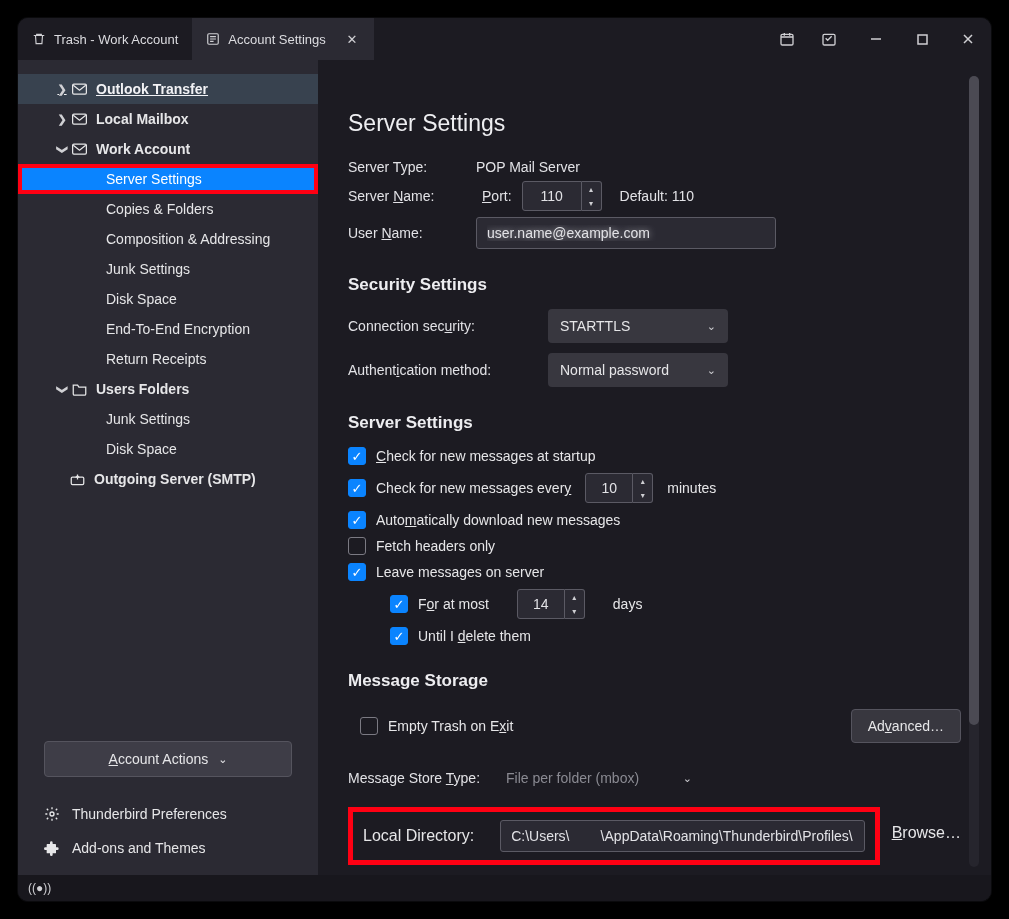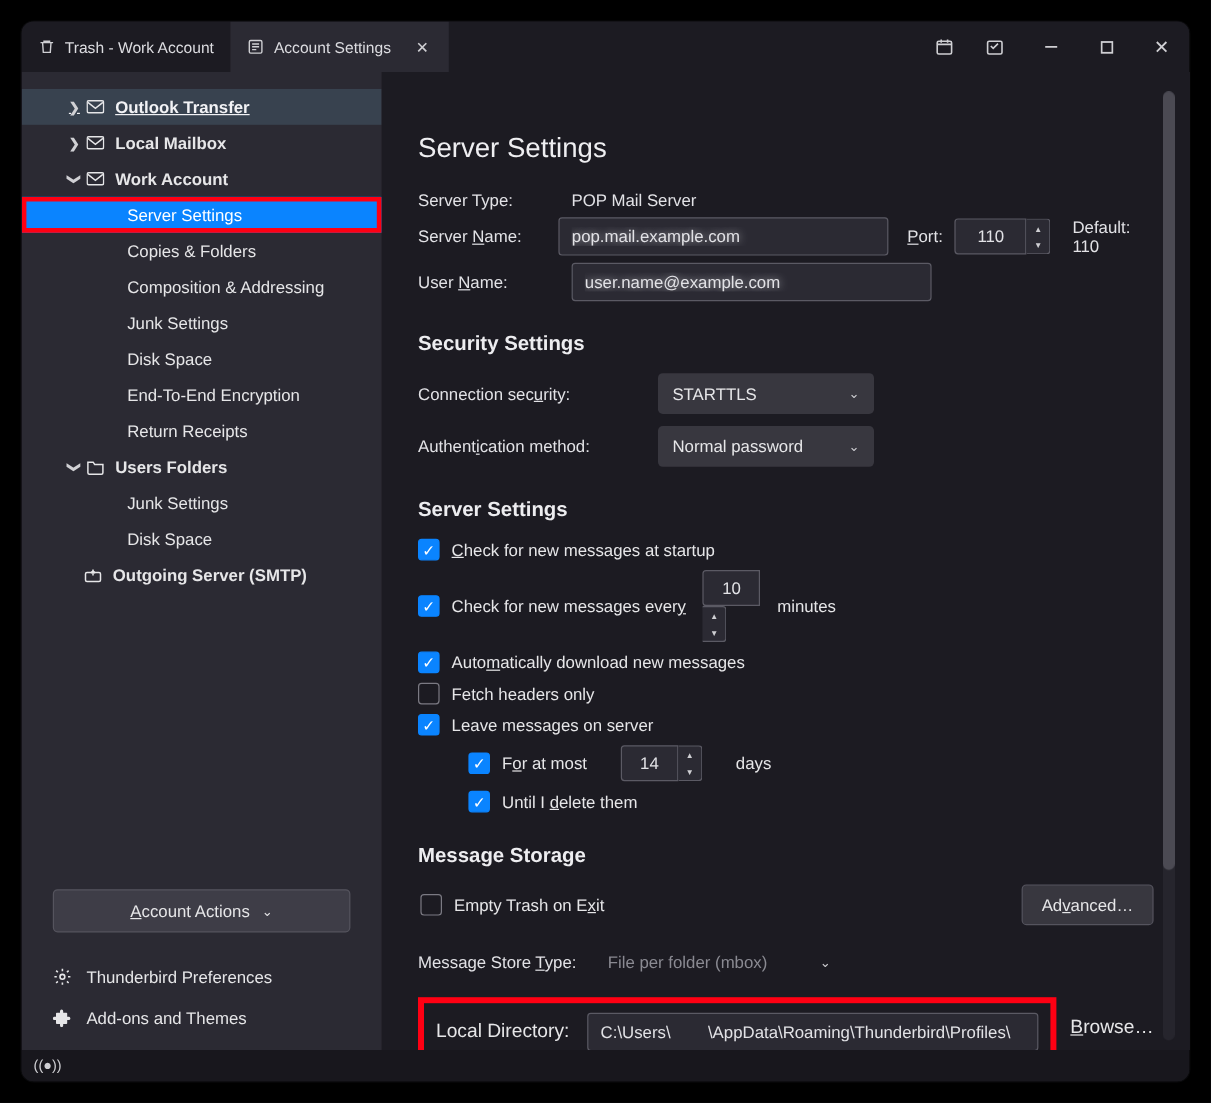--- a/index.html
+++ b/index.html
@@ -41,21 +41,21 @@
 .spinner div{flex:1;display:flex;align-items:center;justify-content:center;font-size:8px;color:#cfcfd3;cursor:pointer;}
 .sel{height:34px;min-width:180px;background:#38373f;border:none;border-radius:4px;color:#e6e6e8;padding:0 12px;font-size:14px;display:flex;align-items:center;justify-content:space-between;cursor:pointer;}
 .sel .dd{font-size:11px;color:#cfcfd3;}
 .sel.disabled{color:#8a8a92;background:transparent;}
 .cbrow{display:flex;align-items:center;gap:10px;margin:8px 0;font-size:14px;}
 .cb{width:18px;height:18px;border:1px solid #7b7a83;border-radius:3px;display:flex;align-items:center;justify-content:center;font-size:13px;color:#fff;background:transparent;}
 .cb.checked{background:#0a84ff;border-color:#0a84ff;}
 .indent{margin-left:42px;}
 .btn{height:34px;padding:0 16px;background:#38373f;border:1px solid #55545e;border-radius:4px;color:#e6e6e8;font-size:14px;display:inline-flex;align-items:center;cursor:pointer;}
 .msg-store-row{display:flex;align-items:center;justify-content:space-between;}
-.local-dir-wrap{border:5px solid #ff0013;padding:8px 10px;margin-top:6px;display:flex;align-items:center;gap:15px;}
+.local-dir-wrap{border:5px solid #ff0013;padding:8px 10px;margin-top:6px;display:flex;align-items:center;gap:26px;}
 .u{text-decoration:underline;}
 .statusbar{position:absolute;left:0;right:0;bottom:0;height:26px;background:#18171d;display:flex;align-items:center;padding:0 10px;color:#cfcfd3;font-size:12px;}
 .scrollbar{position:absolute;right:12px;top:58px;bottom:34px;width:10px;background:#26252d;border-radius:5px;}
 .scrollthumb{position:absolute;left:0;right:0;top:0;height:82%;background:#4b4a53;border-radius:5px;}
 svg{display:block;}
 </style>
 </head>
 <body>
 
 <div class="window">
@@ -226,21 +226,20 @@
     <div class="content">
       <h1>Server Settings</h1>
 
       <div class="frow">
         <span class="lbl">Server Type:</span>
         <span class="val">POP Mail Server</span>
       </div>
 
       <div class="frow">
         <span class="lbl">Server <span class="u">N</span>ame:</span>
-        <input type="text" class="field blur" style="width: 300px;" value="pop.mail.example.com">
         <span style="margin-left:6px;"><span class="u">P</span>ort:</span>
         <div style="display:flex;">
           <input type="text" class="num" style="border-radius: 3px 0px 0px 3px;" value="110">
           <div class="spinner">
               <div>▴</div>
               <div>▾</div>
             </div>
         </div>
         <span style="margin-left:8px;"><span>Default:</span> <span>110</span></span>
       </div>
@@ -269,21 +268,21 @@
 
       <h2>Server Settings</h2>
 
       <div class="cbrow">
         <div class="cb checked">✓</div>
         <span><span class="u">C</span>heck for new messages at startup</span>
       </div>
       <div class="cbrow">
         <div class="cb checked">✓</div>
         <span>Check for new messages ever<span class="u">y</span></span>
-        <div style="display:flex;margin:0 4px;flex-direction:column;">
+        <div style="display:flex;margin:0 4px;">
           <input type="text" class="num" style="width: 48px; border-radius: 3px 0px 0px 3px;" value="10">
           <div class="spinner">
               <div>▴</div>
               <div>▾</div>
             </div>
         </div>
         <span>minutes</span>
       </div>
       <div class="cbrow">
         <div class="cb checked">✓</div>
@@ -310,21 +309,21 @@
         <span>days</span>
       </div>
       <div class="cbrow indent">
         <div class="cb checked">✓</div>
         <span>Until I <span class="u">d</span>elete them</span>
       </div>
 
       <h2>Message Storage</h2>
 
       <div class="msg-store-row">
-        <div class="cbrow" style="margin:2px;">
+        <div class="cbrow" style="margin:12px;">
           <div class="cb"></div>
           <span>Empty Trash on E<span class="u">x</span>it</span>
         </div>
         <div class="btn">
           <span>Ad<span class="u">v</span>anced…</span>
         </div>
       </div>
 
       <div class="frow" style="margin-top:14px;gap:14px;">
         <span>Message Store <span class="u">T</span>ype:</span>

